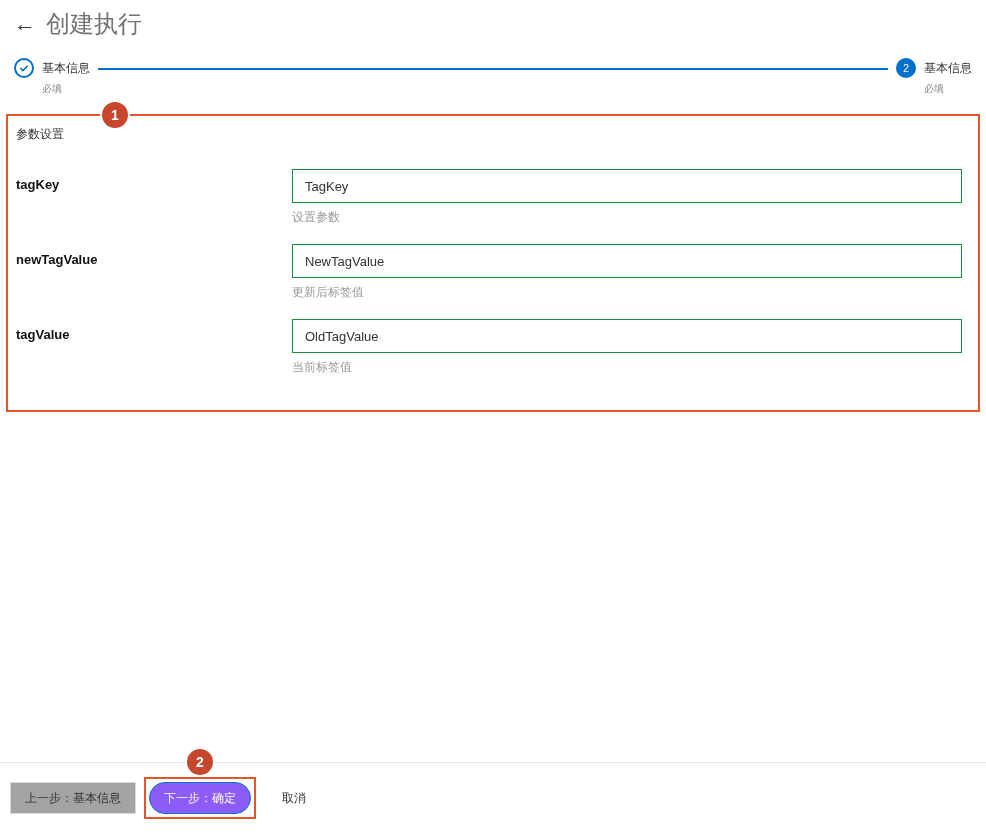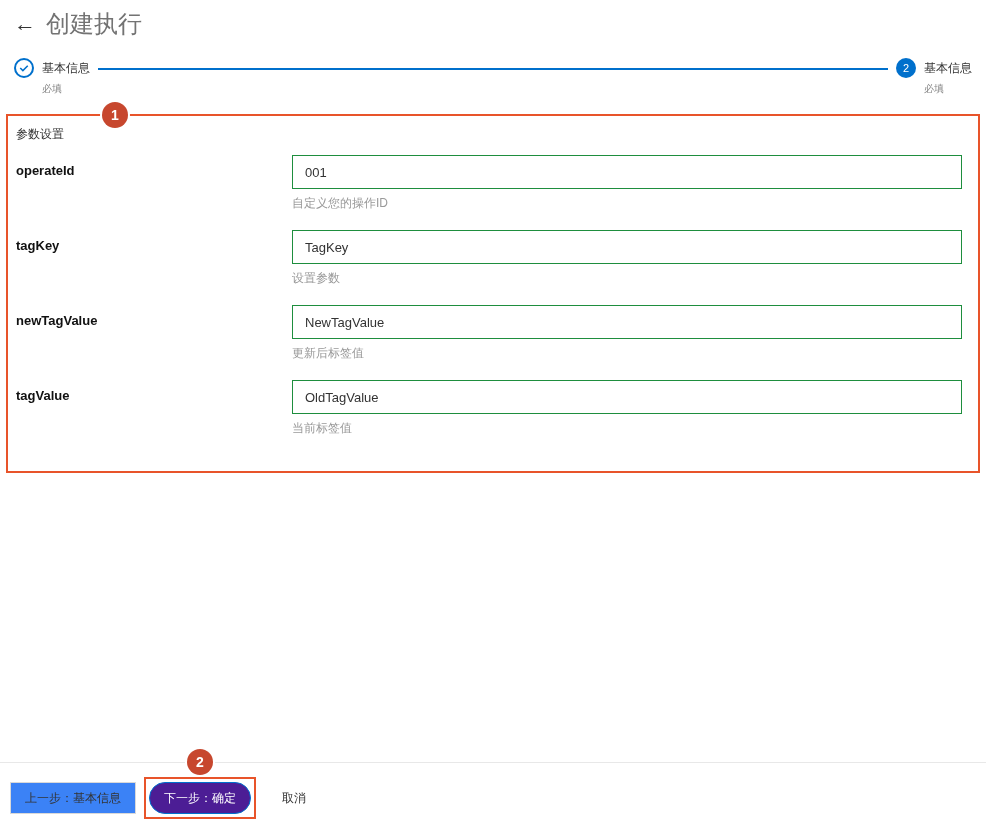--- a/index.html
+++ b/index.html
@@ -14,34 +14,34 @@
     .step-top { display: flex; align-items: center; }
     .step-circle { width: 20px; height: 20px; border-radius: 50%; display: flex; align-items: center; justify-content: center; font-size: 11px; color: #fff; flex-shrink: 0; }
     .step-circle.done { border: 2px solid #0070cc; background: #fff; color: #0070cc; }
     .step-circle.done svg { width: 12px; height: 12px; }
     .step-circle.current { background: #0070cc; }
     .step-label { font-size: 12px; margin-left: 8px; color: #333; }
     .step-sub { font-size: 10px; color: #888; margin-left: 28px; margin-top: 4px; }
     .step-line { flex: 1; height: 2px; background: #0070cc; margin: 10px 8px 0; }
 
     .panel { border: 2px solid #e8542a; margin: 0 6px; position: relative; padding: 10px 8px 16px; }
-    .panel-title { font-size: 12px; color: #333; margin-bottom: 12px; }
+    .panel-title { font-size: 12px; color: #333; margin-bottom: 26px; }
 
     .callout { position: absolute; width: 26px; height: 26px; border-radius: 50%; background: #c7472e; color: #fff; display: flex; align-items: center; justify-content: center; font-size: 14px; font-weight: 600; box-shadow: 0 0 0 2px #fff; }
     .callout-1 { top: -14px; left: 94px; }
 
     .form-row { display: flex; align-items: flex-start; margin-bottom: 6px; }
     .form-label { width: 276px; padding-top: 8px; font-size: 13px; color: #111; font-weight: 600; }
     .form-field { flex: 1; padding-right: 8px; }
     .form-input { width: 100%; height: 34px; border: 1px solid #1e8e3e; padding: 0 12px; font-size: 13px; color: #333; outline: none; }
     .form-hint { font-size: 12px; color: #999; margin-top: 6px; margin-bottom: 12px; }
 
     .footer { position: absolute; bottom: 0; left: 0; right: 0; border-top: 1px solid #e8e8e8; padding: 14px 10px; display: flex; align-items: center; gap: 12px; }
-    .btn { height: 32px; padding: 0 14px; font-size: 12px; border: 1px solid #d9d9d9; background: #3b82f6; color: #333; cursor: pointer; display: inline-flex; align-items: center; }
-    .btn-primary { background: #4c1d95; border-color: #0070cc; color: #fff; border-radius: 16px; }
+    .btn { height: 32px; padding: 0 14px; font-size: 12px; border: 1px solid #d9d9d9; background: #a3a3a3; color: #333; cursor: pointer; display: inline-flex; align-items: center; }
+    .btn-primary { background: #8b5cf6; border-color: #0070cc; color: #fff; border-radius: 16px; }
     .btn-plain { border: none; background: transparent; }
     .next-wrap { position: relative; border: 2px solid #e8542a; padding: 3px; margin-left: -4px; }
     .callout-2 { position: absolute; top: -30px; left: 50%; transform: translateX(-50%); width: 26px; height: 26px; border-radius: 50%; background: #c7472e; color: #fff; display: flex; align-items: center; justify-content: center; font-size: 14px; font-weight: 600; box-shadow: 0 0 0 2px #fff; }
   </style>
 </head>
 <body>
 
 <div class="header">
   <span class="back-arrow">←</span>
   <span class="page-title">创建执行</span>
@@ -66,27 +66,20 @@
       <span class="step-label">基本信息</span>
     </div>
     <span class="step-sub">必填</span>
   </div>
 </div>
 
 <div class="panel">
   <div class="callout callout-1">1</div>
   <div class="panel-title">参数设置</div>
 
-  <div class="form-row">
-    <div class="form-label">operateId</div>
-    <div class="form-field">
-      <input class="form-input" value="001" style="">
-      <div class="form-hint">自定义您的操作ID</div>
-    </div>
-  </div>
 
   <div class="form-row">
     <div class="form-label">tagKey</div>
     <div class="form-field">
       <input class="form-input" value="TagKey" style="">
       <div class="form-hint">设置参数</div>
     </div>
   </div>
 
   <div class="form-row">

